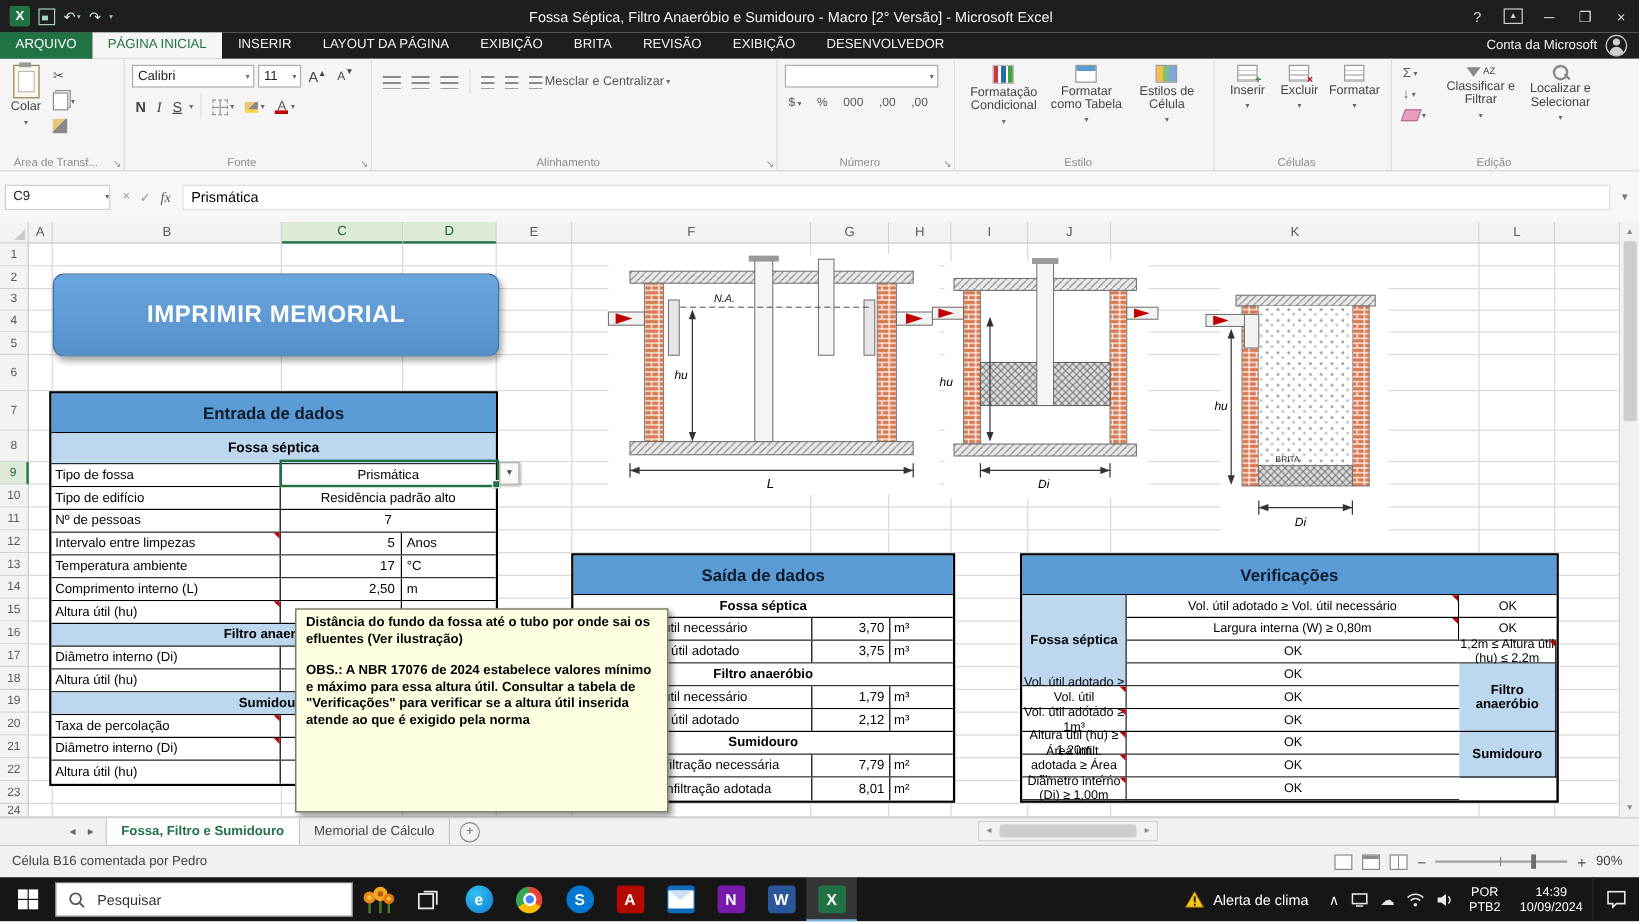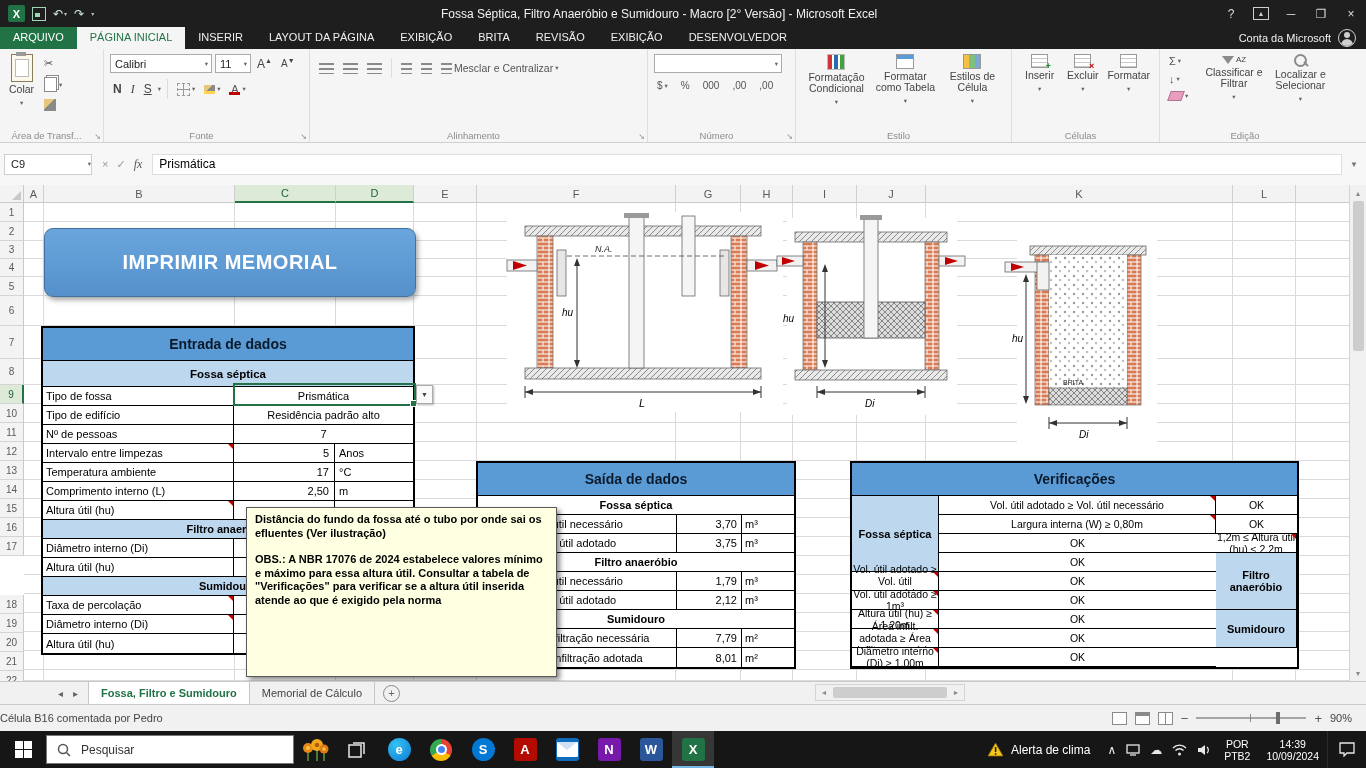--- a/index.html
+++ b/index.html
@@ -177,21 +177,21 @@
   .newsheet{width:15px;height:15px;border:1px solid #8a8a8a;border-radius:50%;display:flex;align-items:center;
     justify-content:center;font-size:11px;color:#666;margin:auto 8px;}
   .hscroll{position:absolute;left:815px;top:684px;width:150px;height:17px;display:flex;align-items:center;
     background:#f1f1f1;border:1px solid #d4d4d4;box-sizing:border-box;}
   .hsbtn{width:16px;text-align:center;font-size:7px;color:#8a8a8a;}
   .hsthumb{flex:1;height:11px;background:#cdcdcd;border-radius:2px;margin:0 1px;}
 
   
   .statusbar{position:absolute;top:704px;left:0;width:1366px;height:27px;background:#f1f1f1;
     border-top:1px solid #cacaca;display:flex;align-items:center;box-sizing:border-box;font-size:11px;color:#444;}
-  .sbleft{}
+  .sbleft{padding-left:10px;}
   .sbright{margin-left:auto;display:flex;align-items:center;gap:8px;padding-right:14px;}
   .vicon{width:15px;height:13px;border:1px solid #8a8a8a;background:#fdfdfd;display:inline-block;box-sizing:border-box;}
   .vicon.v2{background:linear-gradient(#8a8a8a 0 3px,#fdfdfd 3px);}
   .vicon.v3{background:linear-gradient(90deg,#fdfdfd 0 6px,#8a8a8a 6px 7px,#fdfdfd 7px);}
   .ztrack{width:110px;height:2px;background:#a6a6a6;position:relative;}
   .znotch{position:absolute;left:54px;top:-3px;width:1px;height:8px;background:#8a8a8a;}
   .zthumb{position:absolute;left:80px;top:-5px;width:4px;height:12px;background:#6d6d6d;}
   .zpm{font-size:13px;color:#555;}
 
   
@@ -519,21 +519,21 @@
         <div class="rh" style="height: 26px;">8</div>
         <div class="rh sel" style="height: 19px;">9</div>
         <div class="rh" style="height: 19px;">10</div>
         <div class="rh" style="height: 19px;">11</div>
         <div class="rh" style="height: 19px;">12</div>
         <div class="rh" style="height: 19px;">13</div>
         <div class="rh" style="height: 19px;">14</div>
         <div class="rh" style="height: 19px;">15</div>
         <div class="rh" style="height: 19px;">16</div>
         <div class="rh" style="height: 19px;">17</div>
-        <div class="rh" style="height: 19px; margin-top: 39px;">18</div>
+        <div class="rh" style="height: 19px;">18</div>
         <div class="rh" style="height: 19px;">19</div>
         <div class="rh" style="height: 19px;">20</div>
         <div class="rh" style="height: 19px;">21</div>
         <div class="rh" style="height: 19px;">22</div>
         <div class="rh" style="height: 19px;">23</div>
         <div class="rh" style="height: 11px;">24</div>
       </div>
     <div class="gridcells" id="gridcells">
         <div class="grow" style="height: 19px;">
           <div class="gcell" style="width: 20px;"></div>

